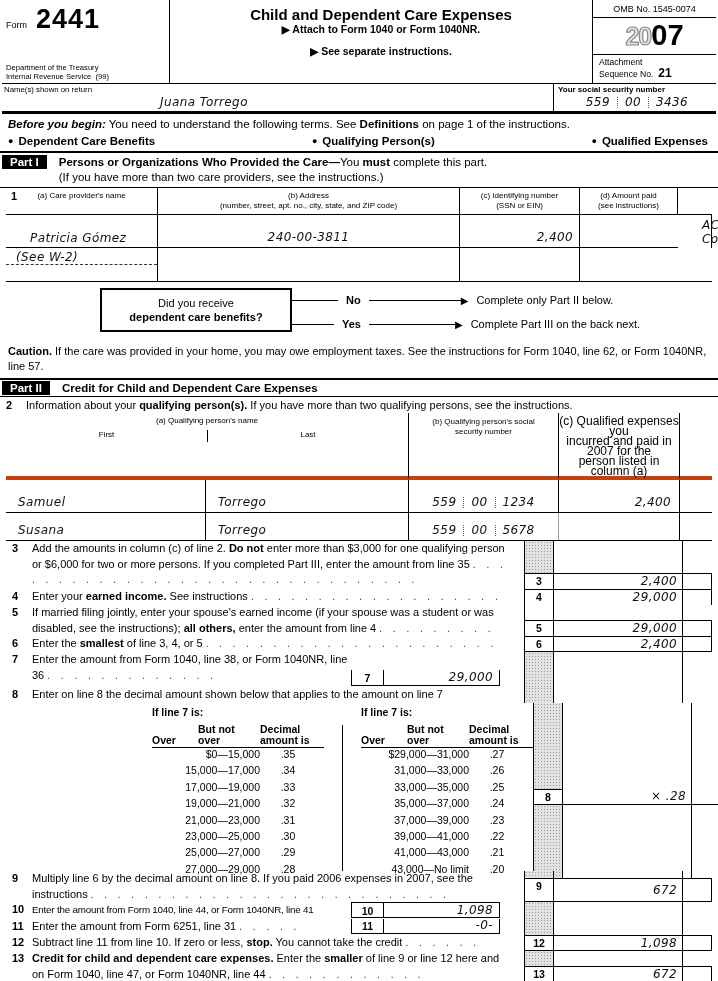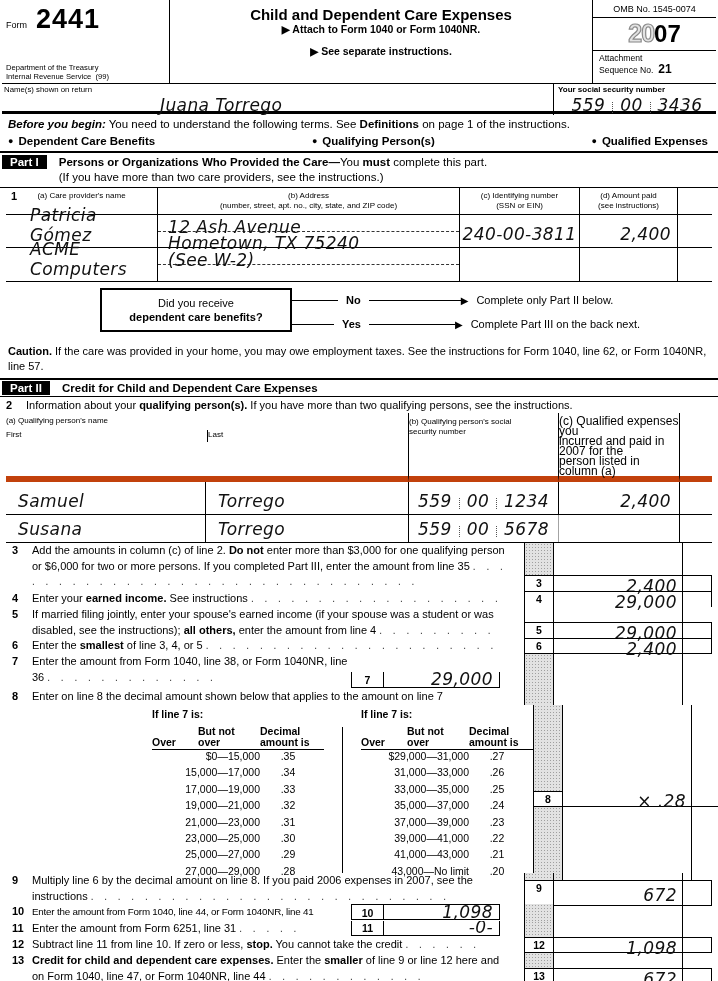--- a/index.html
+++ b/index.html
@@ -1,36 +1,36 @@
 <!DOCTYPE html>
 <html><head>
 <meta charset="utf-8">
 <style>
   *{box-sizing:border-box;margin:0;padding:0}
   html,body{background:#fff}
   body{width:718px;height:981px;font-family:"Liberation Sans",sans-serif;color:#000;font-size:11px;overflow:hidden;position:relative}
   .pad{margin:0 6px}
-  .hand{font-family:"DejaVu Sans",sans-serif;font-style:italic;font-size:17px;color:#111;letter-spacing:.4px}
+  .hand{font-family:"DejaVu Sans",sans-serif;font-style:italic;font-size:12px;color:#111;letter-spacing:.4px}
   .b{font-weight:bold}
   .shade{background-color:#e2e2e2;background-image:radial-gradient(#9f9f9f .7px,transparent .8px);background-size:3px 3px}
   
   .hdr{display:grid;grid-template-columns:168px 1fr 124px;height:84px;border-bottom:1px solid #000;margin:0 2px}
   .hdr-left{border-right:1px solid #000;display:flex;flex-direction:column;justify-content:space-between;padding:4px 4px 2px 4px}
   .formword{font-size:9px}
   .formnum{font-size:27px;font-weight:bold;letter-spacing:1px;margin-left:6px}
   .dept{font-size:7.6px;line-height:9px}
   .hdr-center{text-align:center;padding-top:6px}
   .title{font-size:15px;font-weight:bold}
   .attach{font-size:10.5px;font-weight:bold;}
   .seeinst{font-size:10.5px;font-weight:bold;margin-top:10px}
   .hdr-right{border-left:1px solid #000;display:flex;flex-direction:column}
   .omb{font-size:9px;text-align:center;padding:4px 0 3px;border-bottom:1px solid #000}
   .year{text-align:center;padding:1px 0 2px}
   .y20{font-size:25px;font-weight:bold;color:#e3e3e3;-webkit-text-stroke:1.2px #8a8a8a;letter-spacing:-1px}
-  .y07{font-size:24px;font-weight:bold}
+  .y07{font-size:29px;font-weight:bold}
   .att{border-top:1px solid #000;font-size:8.6px;padding:2px 0 0 6px;line-height:11px}
   .seqno{font-weight:bold;font-size:12px}
   
   .namerow{display:grid;grid-template-columns:1fr 163px;height:30px;border-bottom:3px solid #000;margin:0 2px}
   .nr-left{padding:1px 0 0 2px}
   .flabel{font-size:7.8px}
   .nr-name{margin-left:156px;margin-top:1px}
   .nr-right{border-left:1px solid #000;padding:1px 0 0 4px}
   .flabel-b{font-size:8px;font-weight:bold}
   .ssnval{text-align:center;margin-top:1px}
@@ -65,21 +65,21 @@
   .hl{border-top:1.5px solid #000;height:0}
   .flbl{font-weight:bold;margin:0 8px}
   .farr{font-size:10px;margin-right:8px}
   
   .caution{font-size:11px;line-height:14.5px;padding:6px 2px 5px}
   
   .l2row{display:flex;font-size:11px;padding:2px 0 2px}
   .lno{font-weight:bold;width:26px;padding-left:6px;flex:none}
   
   .t2{display:grid;grid-template-columns:200px 203px 150px 121px 32px;border-bottom:1.5px solid #000;margin:0 6px}
-  .t2h{border-bottom:6px solid #c2410c;font-size:8px;text-align:left;line-height:10px}
+  .t2h{border-bottom:4px solid #c2410c;font-size:8px;text-align:center;line-height:10px}
   .t2h.aa{grid-column:1/3;border-right:1px solid #000;padding-top:3px}
   .fl{display:flex;margin-top:4px}
   .fl span{width:50%;padding-bottom:2px}
   .fl span:last-child{border-left:1px solid #000}
   .t2h.bb2{border-right:1px solid #000;padding-top:4px}
   .t2h.cc{font-size:12px;border-right:1px solid #000;padding-top:3px}
   .t2h.dd{border-right:none}
   .t2 .dc{border-right:1px solid #000;position:relative}
   .t2 .dc.last{border-right:none}
   .qn{display:flex;align-items:flex-end;height:100%;padding:0 0 3px 12px}
@@ -194,24 +194,20 @@
       <div>(c) Identifying number</div>
       <div>(SSN or EIN)</div>
     </div>
   <div class="hc">
       <div>(d) Amount paid</div>
       <div>(see instructions)</div>
     </div>
   <div class="hc"></div>
 
   <div class="dc t1row1 pname hand" style="border-bottom:1px solid #000">Patricia Gómez</div>
-  <div class="dc" style="border-bottom:1px solid #000">
-    <div class="addr1 hand">12 Ash Avenue</div>
-    <div class="addr2 hand">Hometown, TX 75240</div>
-  </div>
   <div class="dc pid hand" style="border-bottom:1px solid #000">240-00-3811</div>
   <div class="dc pamt hand" style="border-bottom:1px solid #000">2,400</div>
   <div class="dc last" style="border-bottom:1px solid #000"></div>
 
   <div class="dc pname hand">ACME Computers</div>
   <div class="dc">
     <div class="addr1 hand">(See W-2)</div>
     <div class="addr2 hand"></div>
   </div>
   <div class="dc pid hand"></div>

